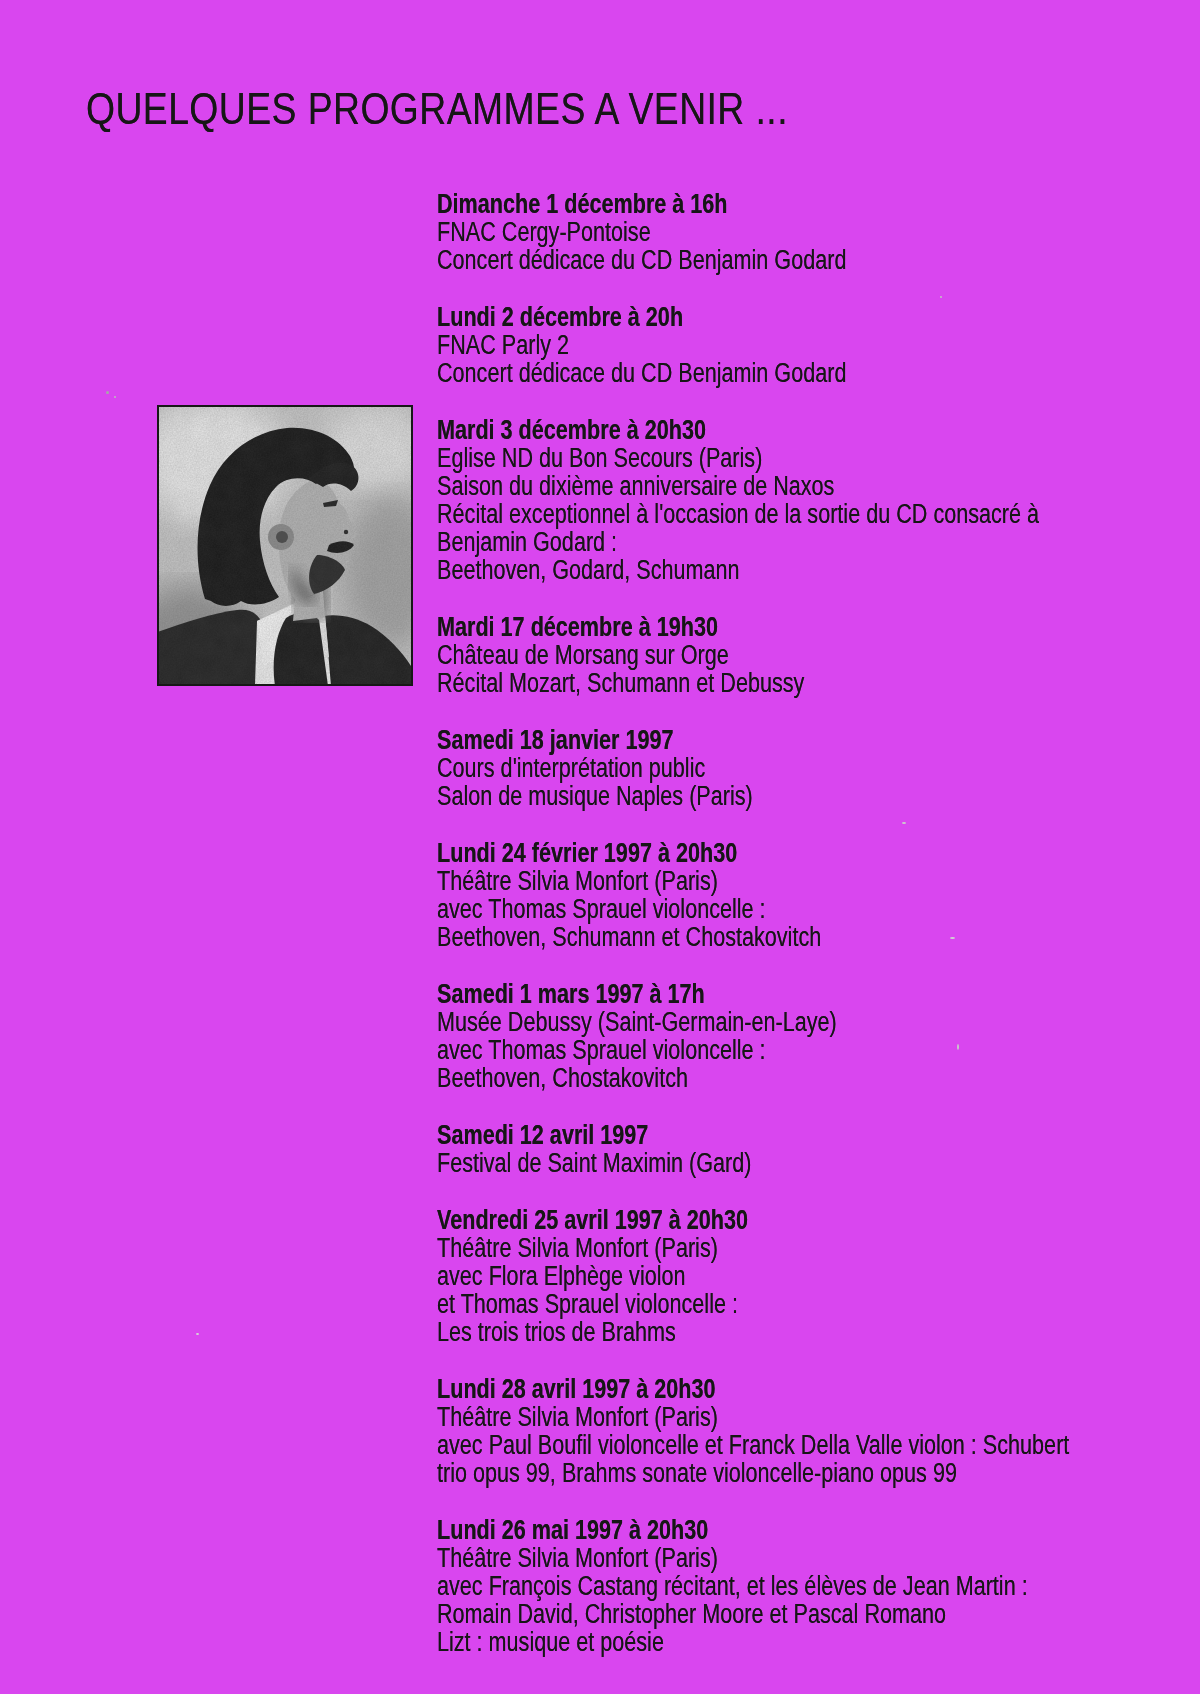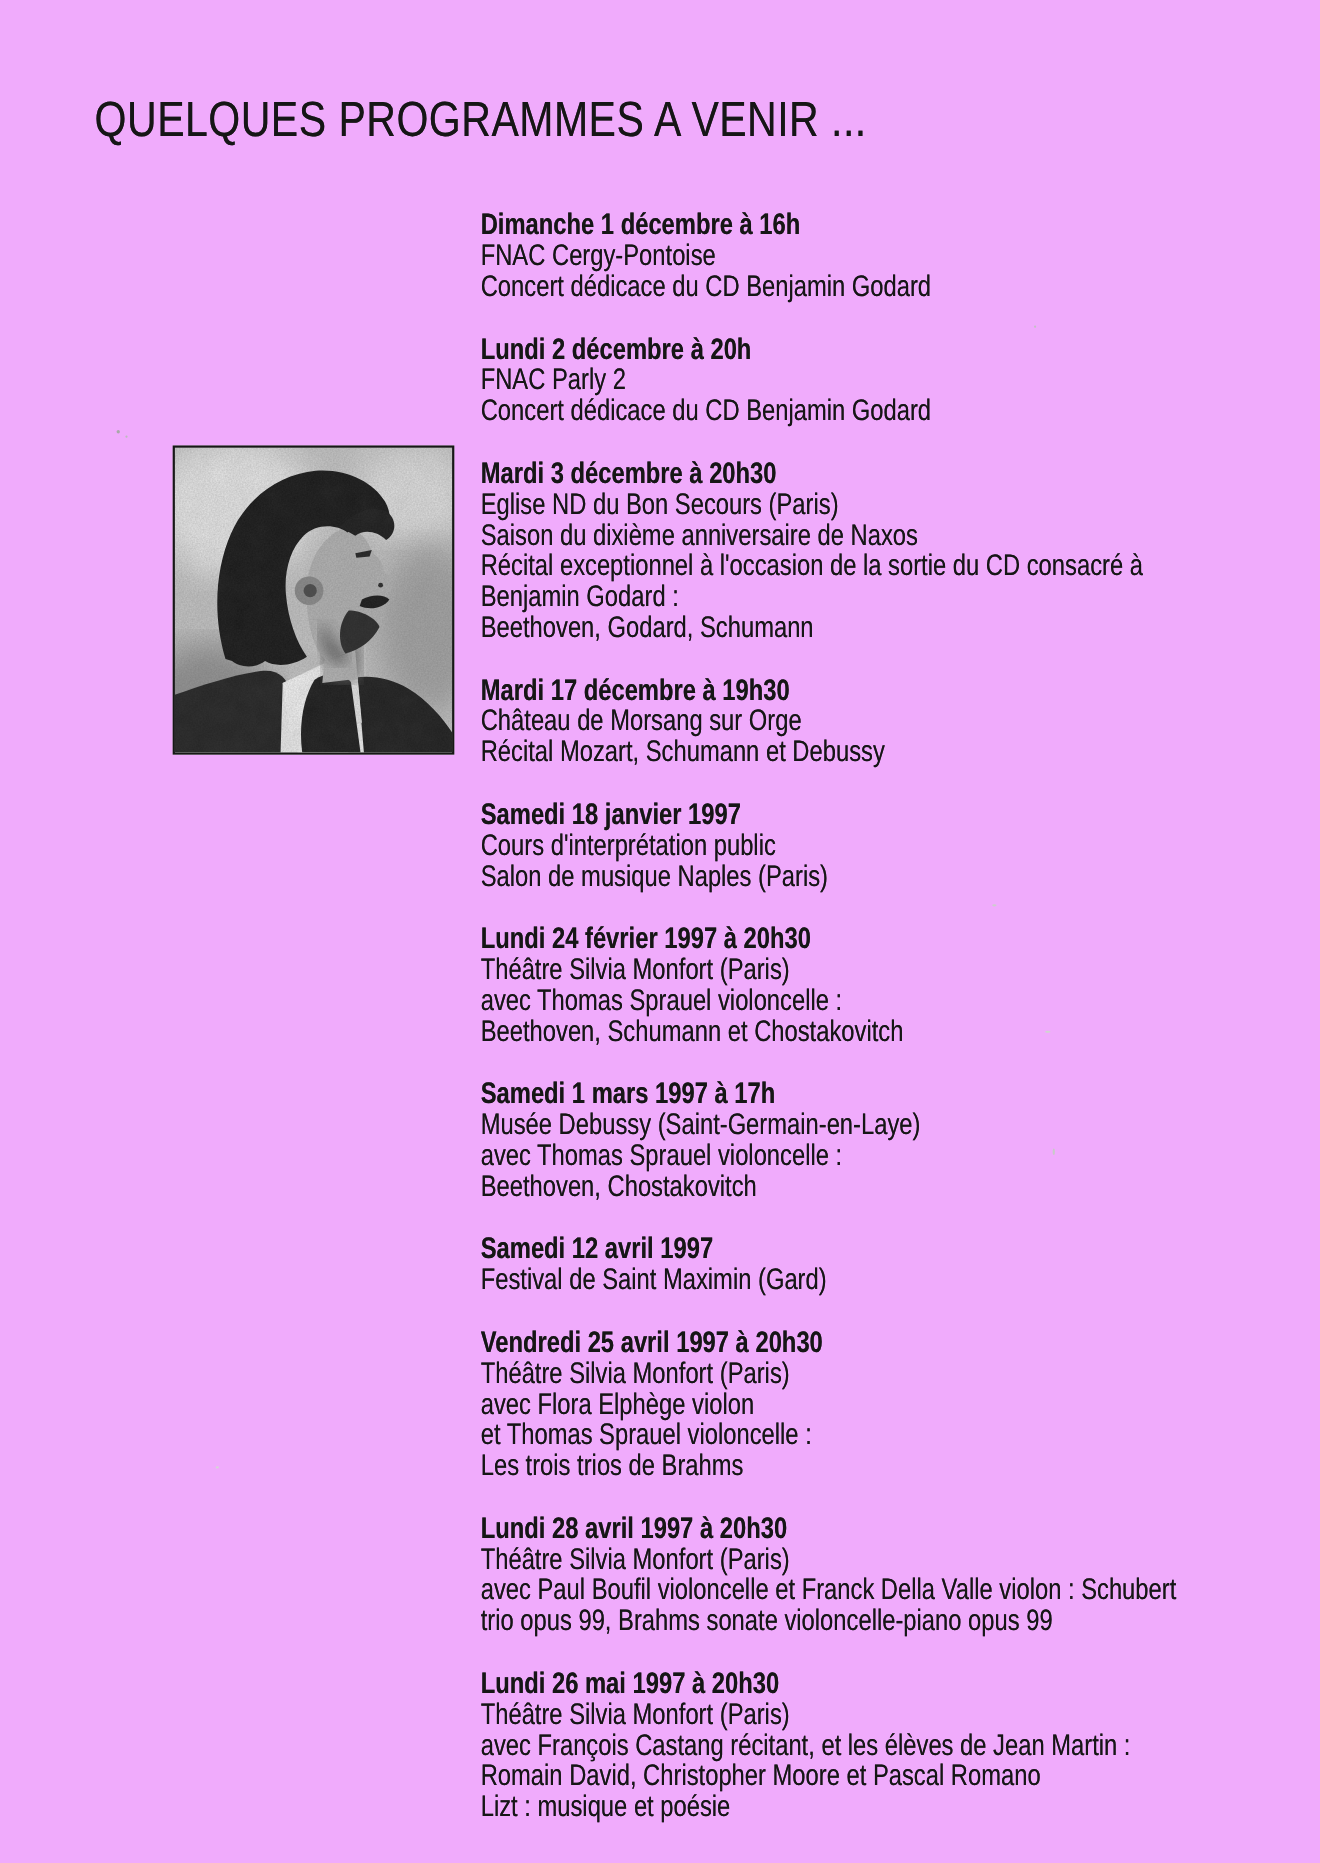--- a/index.html
+++ b/index.html
@@ -4,21 +4,21 @@
 <style>
   html,body{margin:0;padding:0;}
   body{
     width:1200px;height:1694px;
     background:#ffffff;
     font-family:"Liberation Sans",sans-serif;
     position:relative;
     overflow:hidden;
     color:#1a1a1a;
   }
-  .page{position:absolute;inset:0;background:#f0abfc;}
+  .page{position:absolute;inset:0;background:#d946ef;}
 
   
   .doc-title{
     position:absolute;
     left:86px;top:56px;
     font-size:45px;
     line-height:1;
     font-weight:500;
     letter-spacing:0.5px;
     color:#161616;

